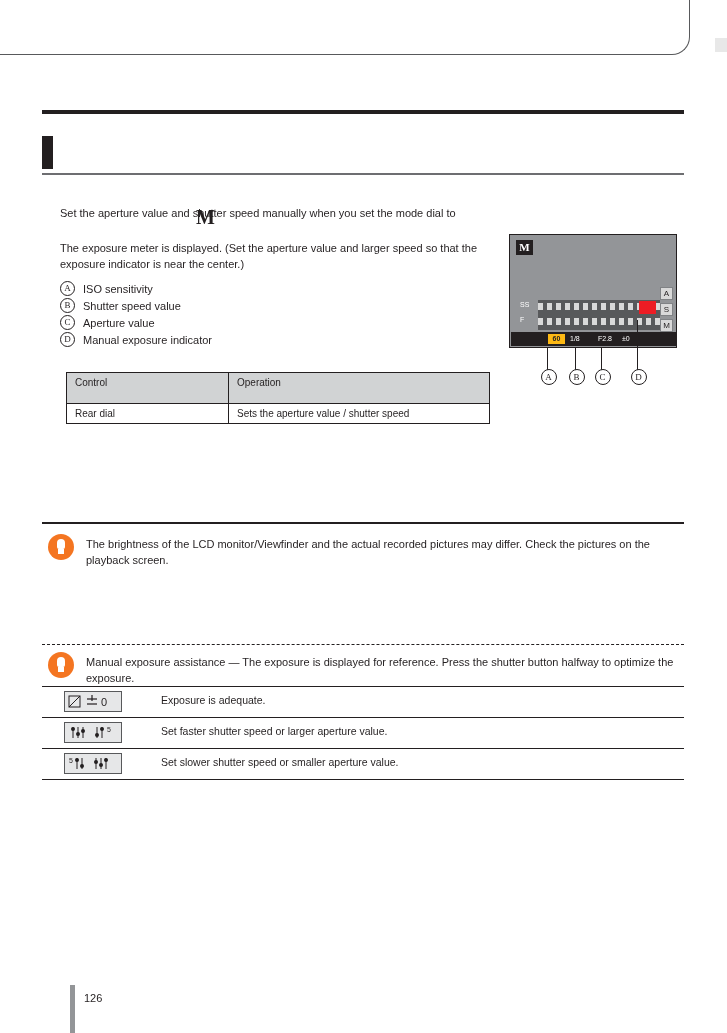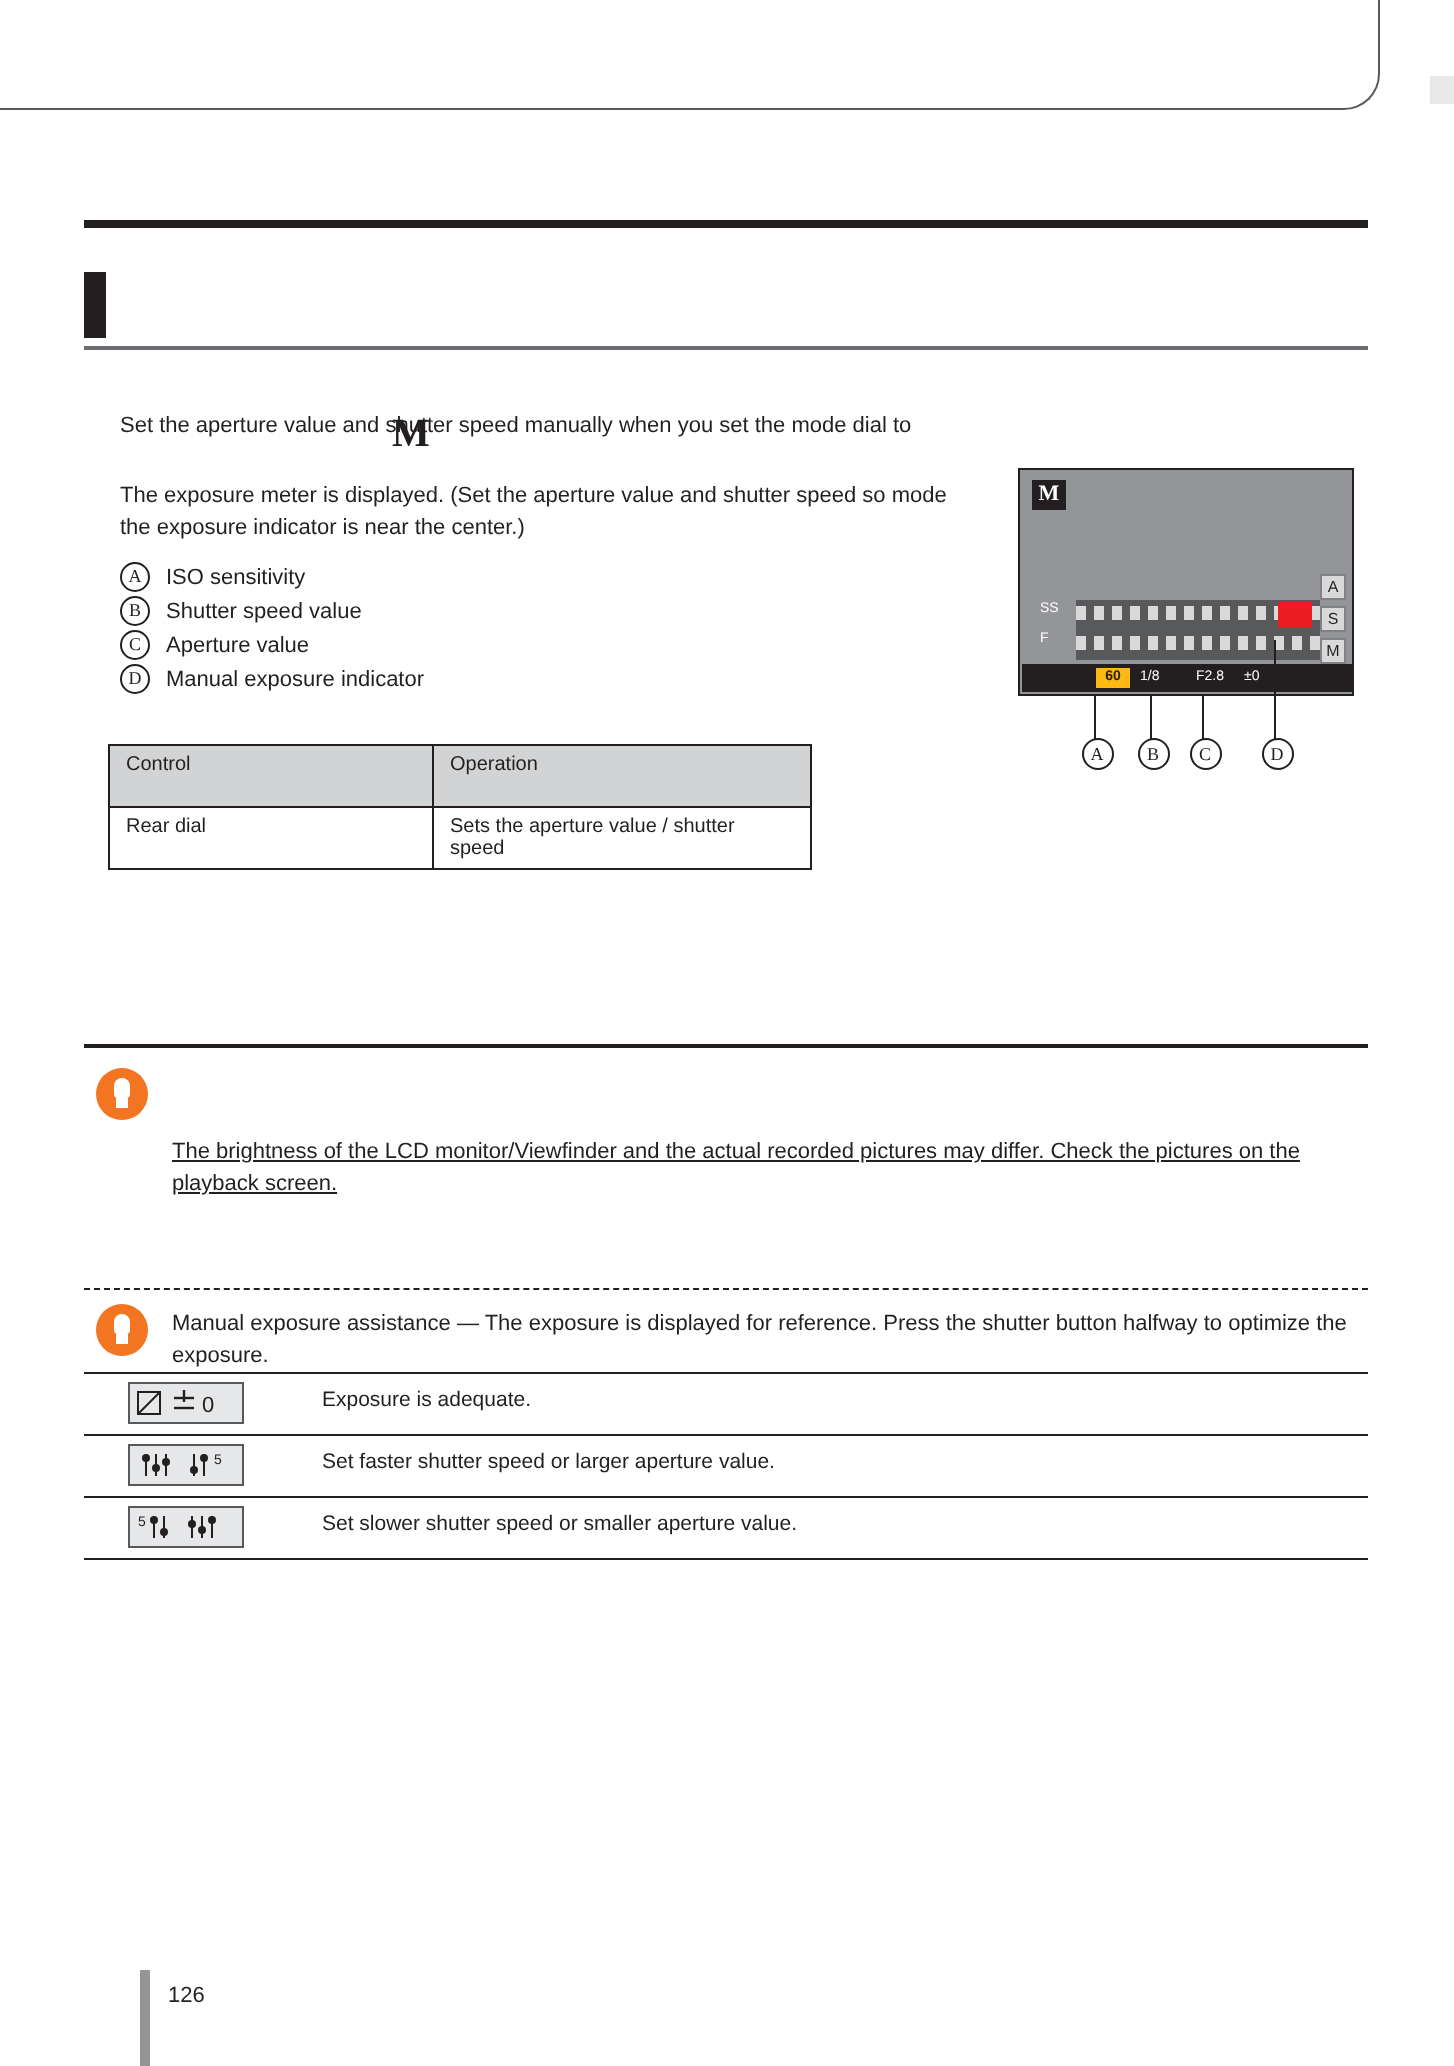--- a/index.html
+++ b/index.html
@@ -143,23 +143,23 @@
     text-align: center;
     font-size: 9px;
     font-family: "Liberation Serif", serif;
     margin-right: 8px;
     flex: 0 0 auto;
   }
 
   
   .table {
     position: absolute;
-    left: 54px;
+    left: 66px;
     top: 372px;
-    width: 352px;
+    width: 424px;
     border-collapse: collapse;
     font-size: 10px;
   }
   .table th, .table td {
     border: 1px solid #231f20;
     padding: 4px 8px;
     text-align: left;
     vertical-align: top;
     color: #231f20;
     font-weight: normal;
@@ -420,21 +420,21 @@
 <div class="edge-mark"></div>
 
 <div class="section-rule"></div>
 <div class="title-bar">
   <div class="accent"></div>
 </div>
 <div class="title-underline"></div>
 
 <div class="mode-line">Set the aperture value and shutter speed manually when you set the mode dial to</div>
 <div class="mode-glyph">M</div>
-<div class="intro-text">The exposure meter is displayed. (Set the aperture value and shutter speed so mode the exposure indicator is near the center.)</div>
+<div class="intro-text">The exposure meter is displayed. (Set the aperture value and larger speed so that the exposure indicator is near the center.)</div>
 
 <div class="letter-list">
   <div class="letter-row">
     <span class="circ">A</span>
     <span>ISO sensitivity</span>
   </div>
   <div class="letter-row">
     <span class="circ">B</span>
     <span>Shutter speed value</span>
   </div>
@@ -493,21 +493,21 @@
 
   <div class="lead" style="left:92px;"></div>
   <div class="cc" style="left:92px;">C</div>
 
   <div class="lead" style="left:128px; top:-28px; height:50px;"></div>
   <div class="cc" style="left:128px;">D</div>
 </div>
 
 <div class="hr-solid" style="top:522px;"></div>
 <div class="bulb" style="left:48px; top:534px;"></div>
-<div class="tip-body" style="left:86px; top:568px;text-decoration:underline;">The brightness of the LCD monitor/Viewfinder and the actual recorded pictures may differ. Check the pictures on the playback screen.</div>
+<div class="tip-body" style="left:86px; top:536px;">The brightness of the LCD monitor/Viewfinder and the actual recorded pictures may differ. Check the pictures on the playback screen.</div>
 
 <div class="hr-dashed" style="top:644px;"></div>
 <div class="bulb" style="left:48px; top:652px;"></div>
 <div class="tip-body" style="left:86px; top:654px;">Manual exposure assistance — The exposure is displayed for reference. Press the shutter button halfway to optimize the exposure.</div>
 
 <div class="icon-rows">
 
   <div class="icon-row">
     <div class="icon-chip">
       <svg width="56" height="19" viewBox="0 0 56 19">

